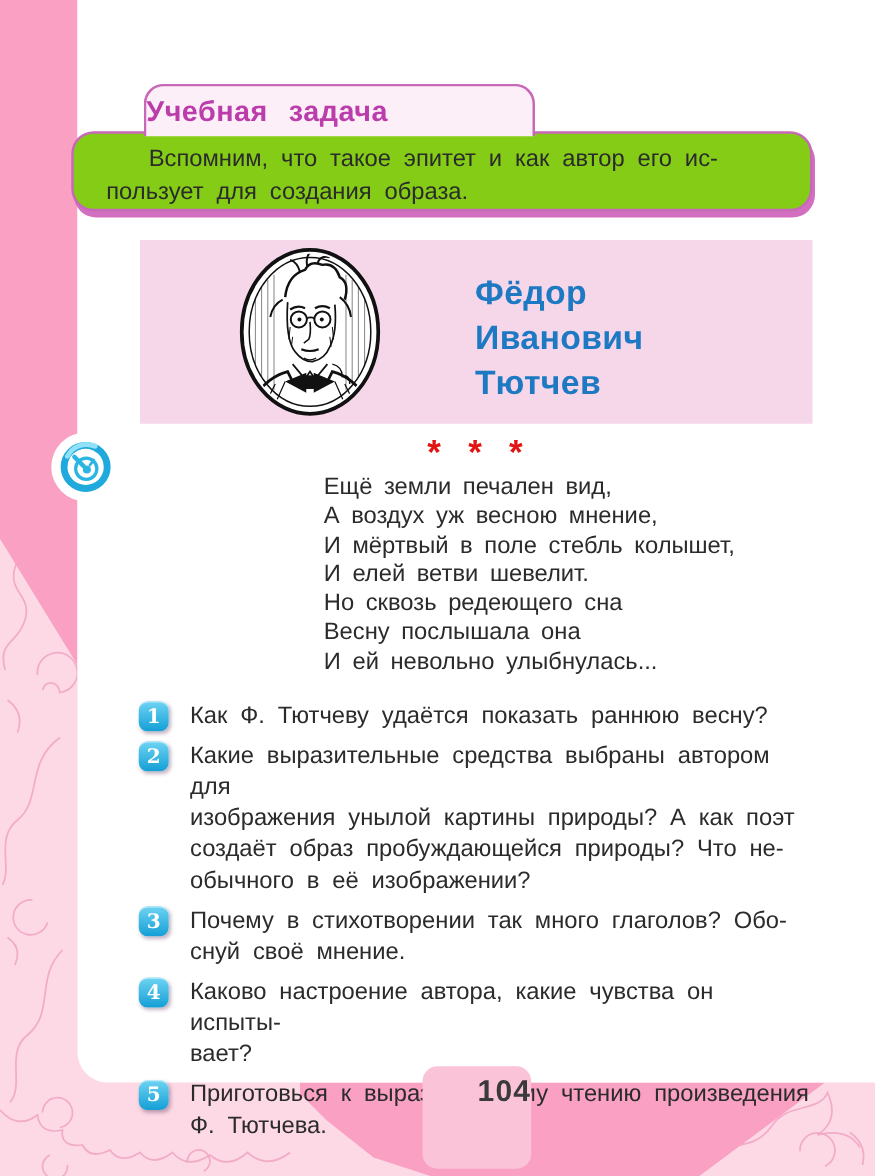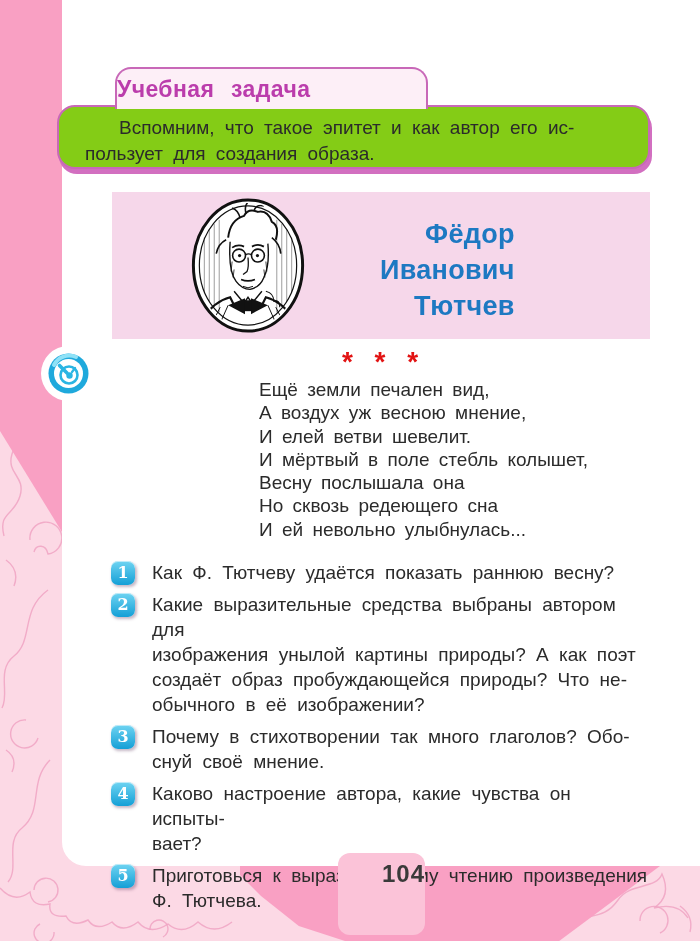--- a/index.html
+++ b/index.html
@@ -48,21 +48,20 @@
     box-shadow:2px 5px 0 0 var(--c-tab_shadow,#d26fc0);
   }
   .task-box .task-text{
     padding:8px 24px 0 26px;text-indent:34px;white-space:pre-line;
     font-size:19px;line-height:26px;word-spacing:5px;
   }
   
   .author-panel{
     position:absolute;left:112px;top:192px;width:538px;height:147px;
     background:var(--c-panel_bg,#f6d7ea);
-    text-align:right;
   }
   .portrait{position:absolute;left:76px;top:4px;width:120px;height:139px;}
   .author-name{
     position:absolute;left:268px;top:24px;white-space:pre-line;
     font-size:27px;line-height:36px;font-weight:bold;
     color:var(--c-name_blue,#1d79c2);letter-spacing:.3px;
   }
   
   .stars{
     position:absolute;left:245px;top:348px;width:270px;text-align:center;
@@ -171,24 +170,24 @@
     <div class="author-name">Фёдор
 Иванович
 Тютчев</div>
   </div>
 
   <div class="stars">* * *</div>
 
   <div class="poem">
     <div>Ещё земли печален вид,</div>
     <div>А воздух уж весною мнение,</div>
+    <div>И мёртвый в поле стебль колышет,</div>
     <div>И елей ветви шевелит.</div>
-    <div>И мёртвый в поле стебль колышет,</div>
+    <div>Но сквозь редеющего сна</div>
     <div>Весну послышала она</div>
-    <div>Но сквозь редеющего сна</div>
     <div>И ей невольно улыбнулась...</div>
   </div>
 
   <div class="questions">
     <div class="q-row">
       <div class="q-badge">1</div>
       <div class="q-text">Как Ф. Тютчеву удаётся показать раннюю весну?</div>
     </div>
     <div class="q-row">
       <div class="q-badge">2</div>

